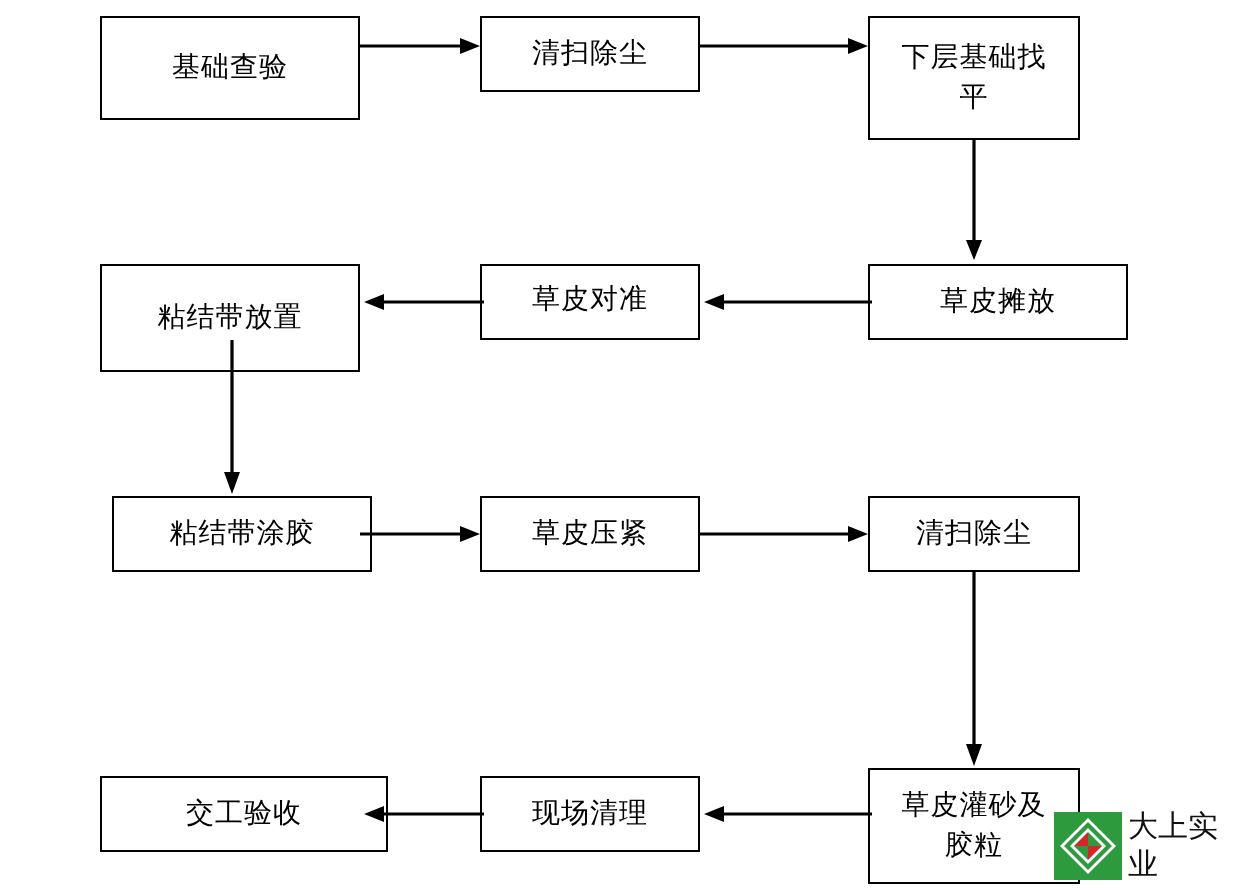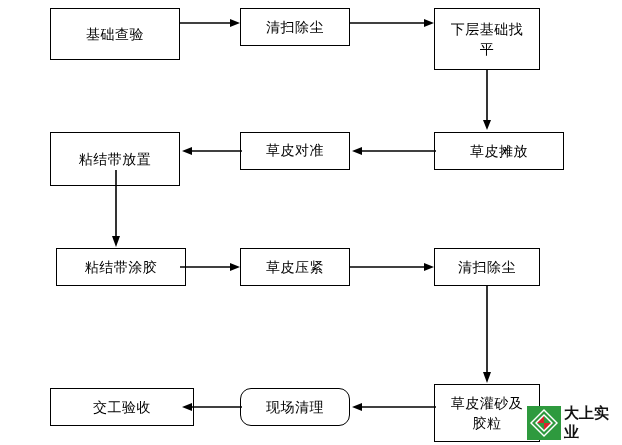--- a/index.html
+++ b/index.html
@@ -41,21 +41,21 @@
     display: flex;
     align-items: center;
   }
   .logo-mark {
     position: relative;
     width: 34px;
     height: 34px;
   }
   .logo-text {
     font-size: 15px;
-    font-weight: bold;
+    font-weight: normal;
     color: #111111;
     margin-left: 3px;
     letter-spacing: 0px;
     font-family: "DejaVu Sans", sans-serif;
   }
 </style>
 </head>
 <body>
 
 <div id="canvas">
@@ -67,21 +67,21 @@
 
   <div class="node" style="left:50px;  top:132px; width:130px; height:54px;">粘结带放置</div>
   <div class="node" style="left:240px; top:132px; width:110px; height:38px;font-family:Liberation Serif, serif;">草皮对准</div>
   <div class="node" style="left:434px; top:132px; width:130px; height:38px;">草皮摊放</div>
 
   <div class="node" style="left:56px;  top:248px; width:130px; height:38px;">粘结带涂胶</div>
   <div class="node" style="left:240px; top:248px; width:110px; height:38px;">草皮压紧</div>
   <div class="node" style="left:434px; top:248px; width:106px; height:38px;">清扫除尘</div>
 
   <div class="node" style="left:50px;  top:388px; width:144px; height:38px;">交工验收</div>
-  <div class="node" style="left:240px; top:388px; width:110px; height:38px;border-radius:11px;">现场清理</div>
+  <div class="node" style="left:240px; top:388px; width:110px; height:38px;">现场清理</div>
   <div class="node" style="left:434px; top:384px; width:106px; height:58px;">草皮灌砂及
 胶粒</div>
 
   <div class="arrow" style="left:180px; top:17px; width:62px; height:12px;">
     <svg width="62" height="12" viewBox="0 0 62 12">
       <line x1="0" y1="6" x2="52" y2="6" stroke="#000" stroke-width="1.6"></line>
       <polygon points="60,6 50,2 50,10" fill="#000"></polygon>
     </svg>
   </div>
 

